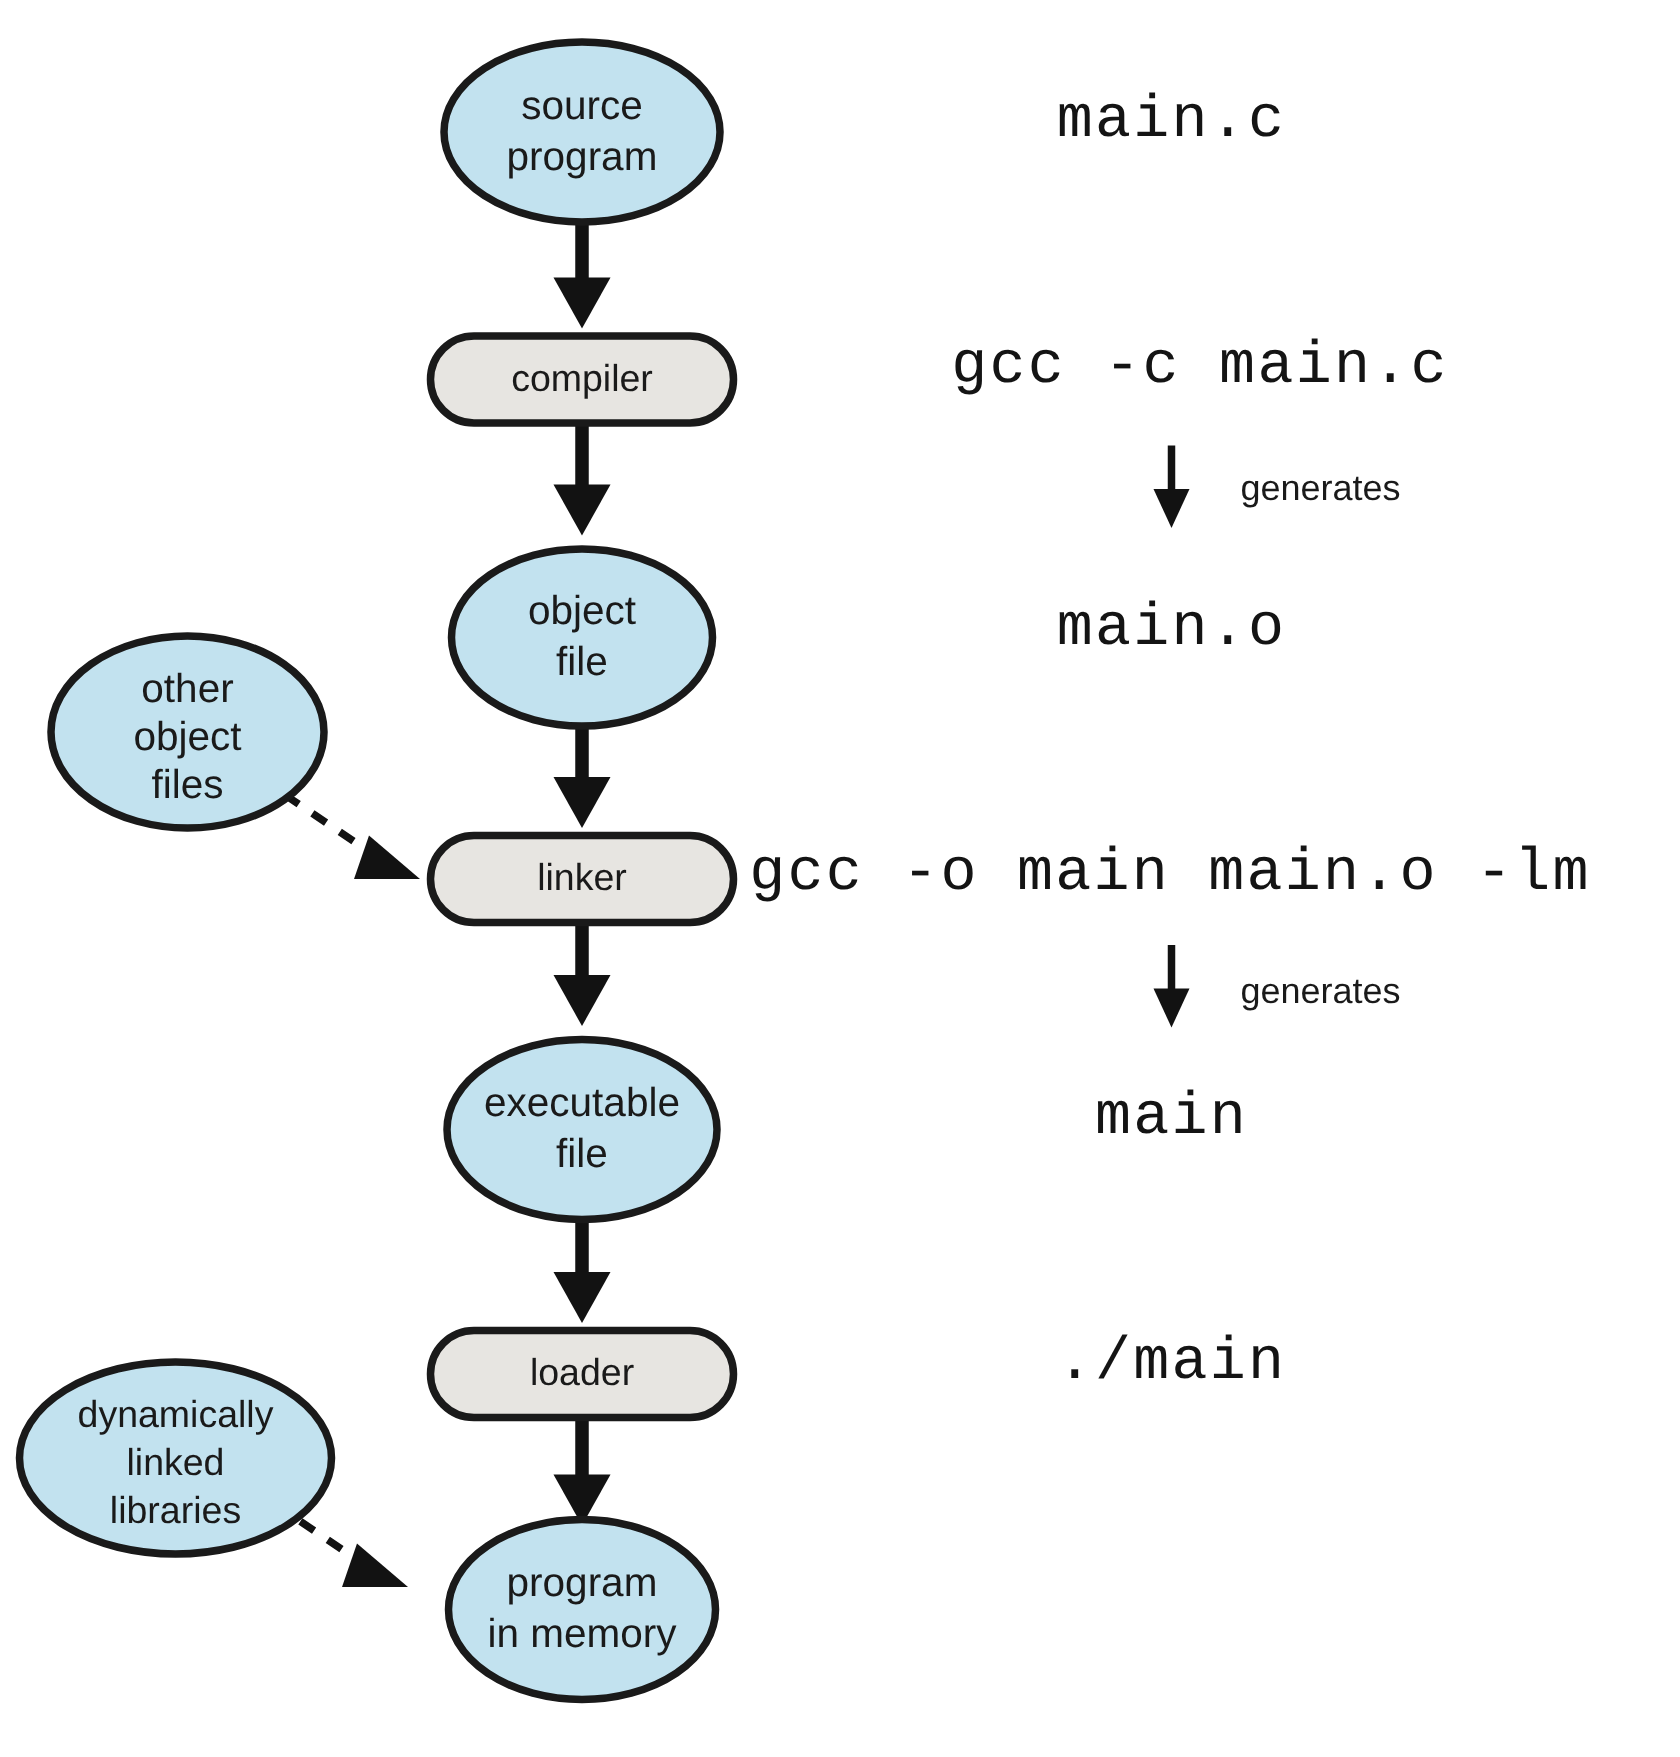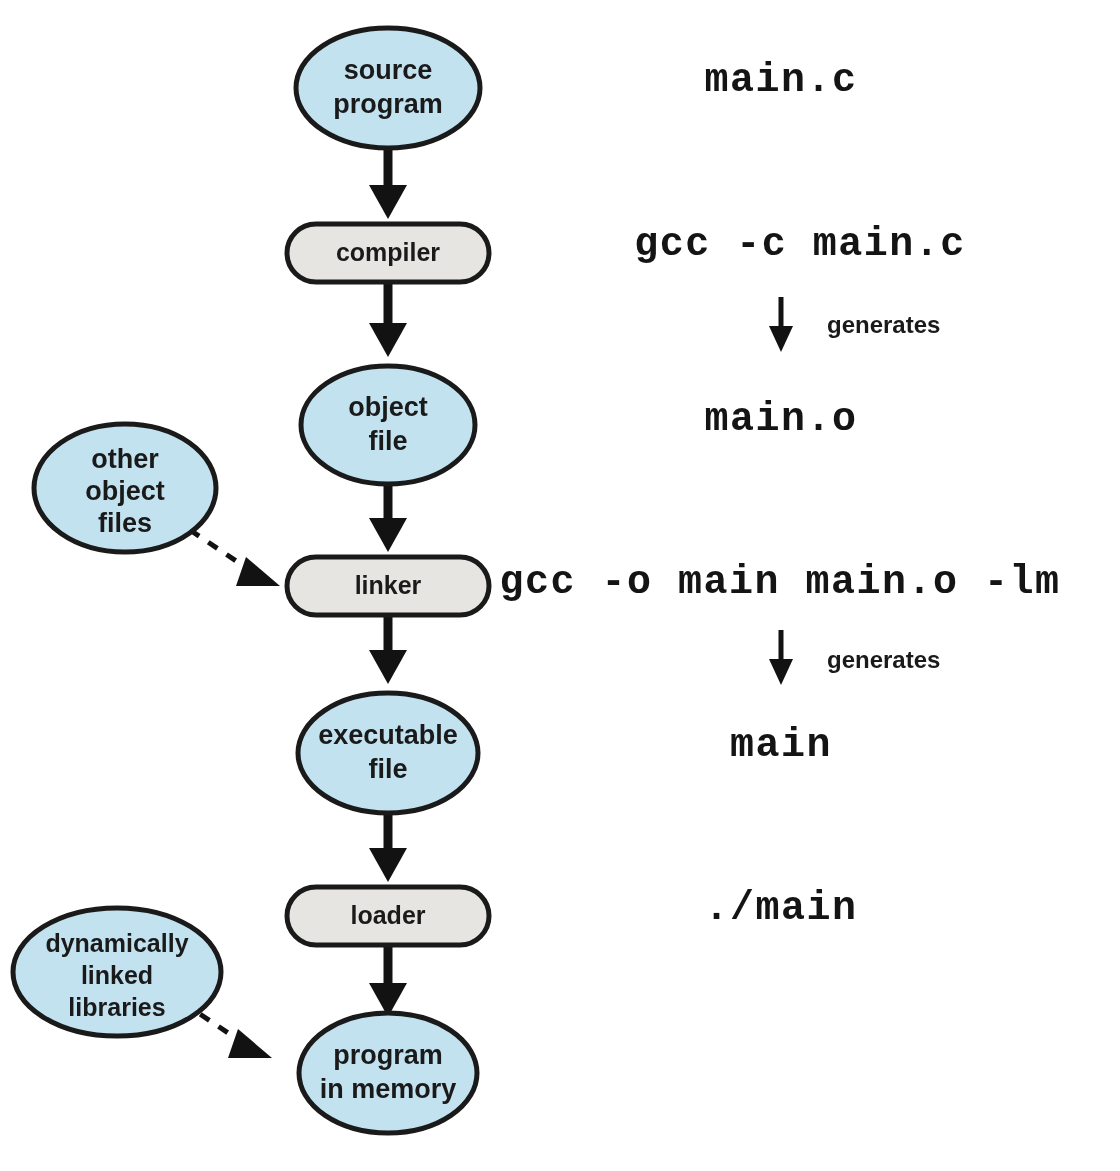--- a/index.html
+++ b/index.html
@@ -10,21 +10,20 @@
   body {
     width: 1120px;
     height: 1171px;
     font-family: "Liberation Sans", sans-serif;
     overflow: hidden;
   }
   #diagram-root {
     position: relative;
     width: 944px;
     height: 1171px;
-    font-weight: bold;
   }
   svg#flow {
     display: block;
     width: 1120px;
     height: 1171px;
   }
   .node-shape {
     stroke: #1a1a1a;
     stroke-width: 5;
   }

